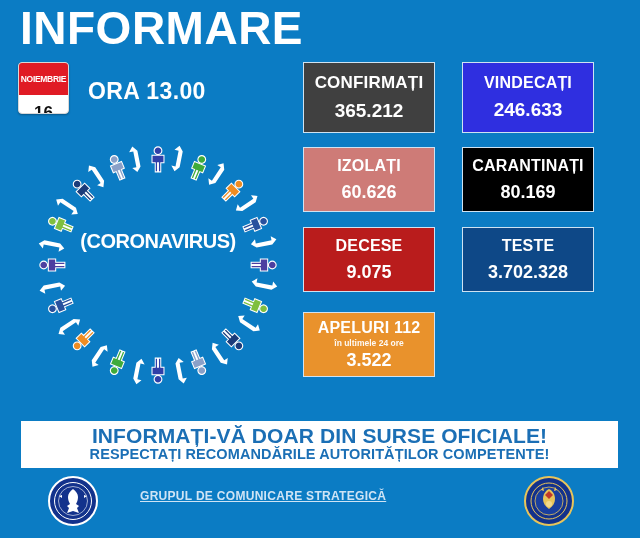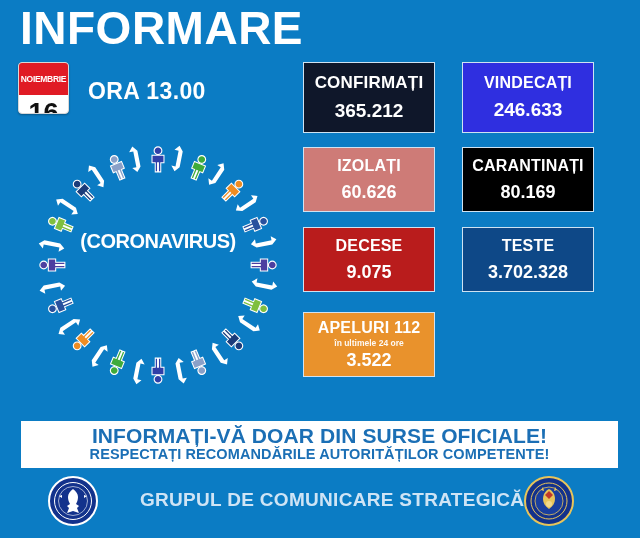--- a/index.html
+++ b/index.html
@@ -34,21 +34,21 @@
     border:1px solid #d8d8d8;
   }
   .cal-head {
     height:32px; background:#e01b24;
     color:#ffffff; font-size:8.5px; font-weight:bold;
     display:flex; align-items:center; justify-content:center;
     letter-spacing:-0.3px;
   }
   .cal-day {
     height:35px; display:flex; align-items:center; justify-content:center;
-    font-size:27px; font-weight:bold; color:#111111;
+    font-size:17px; font-weight:bold; color:#111111;
     line-height:30px;
   }
   .hour {
     position:absolute; left:88px; top:78px;
     color:#ffffff; font-size:23px; font-weight:bold;
     letter-spacing:0.4px;
   }
 
   
   .circle-wrap {
@@ -106,21 +106,21 @@
     line-height:19px;
   }
   .banner .l2 {
     color:#1b6fb5; font-size:14.5px; font-weight:bold; letter-spacing:0.1px;
     line-height:18px;
   }
 
   
   .footer-text {
     position:absolute; left:140px; top:489px;
-    color:#cfe4f5; font-size:19px; font-weight:bold; letter-spacing:0.3px;
+    color:#cfe4f5; font-size:12px; font-weight:bold; letter-spacing:0.3px;text-decoration:underline;
   }
   .seal { position:absolute; border-radius:50%; }
   #seal-guvern {
     left:48px; top:476px; width:50px; height:50px;
     background:#13328c;
     border:2px solid #ffffff;
   }
   #seal-mai {
     left:524px; top:476px; width:50px; height:50px;
     background:#13328c;
@@ -256,21 +256,21 @@
           <g transform="translate(115.3,28.0) rotate(348.75)">
             <path d="M-8 -2.1 h16 v4.2 h-16 z M-8 -2.1 l-5 4.2 l5 4.2 v-4.2 z M8 -2.1 l5 4.2 l-5 4.2 v-4.2 z" transform="translate(0,-2.1) rotate(90)" fill="#ffffff"></path>
           </g>
         </g>
     </svg>
     <div class="covid-text">
       <div class="sub">(CORONAVIRUS)</div>
     </div>
   </div>
 
-  <div class="box" id="box-confirmati" style="background: #0f172a; justify-content: center;">
+  <div class="box" id="box-confirmati" style="background: #404040; justify-content: center;">
     <div class="lbl">CONFIRMAȚI</div>
     <div class="val">365.212</div>
   </div>
 
   <div class="box" id="box-vindecati" style="background: rgb(47, 47, 224);">
     <div class="lbl">VINDECAȚI</div>
     <div class="val">246.633</div>
   </div>
 
   <div class="box" id="box-izolati" style="background: rgb(206, 123, 119);">

